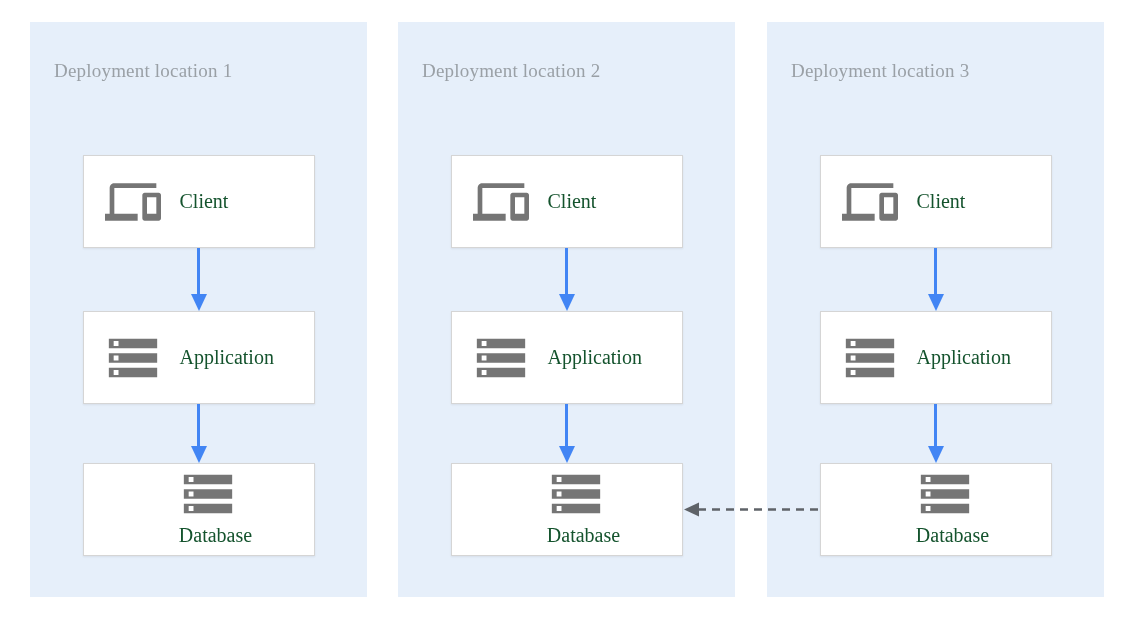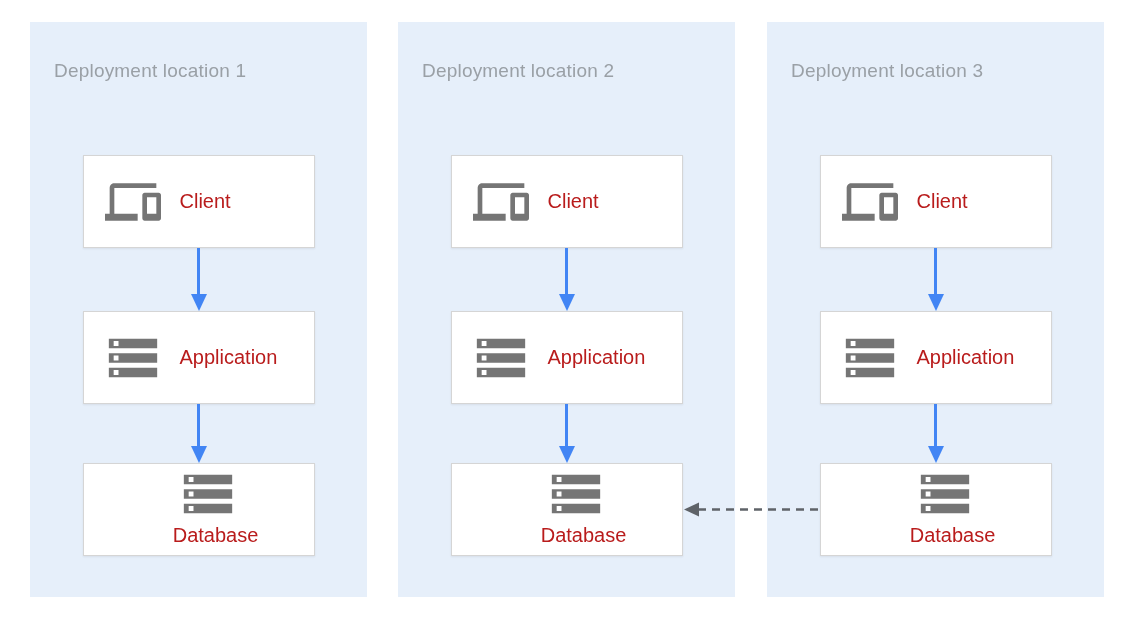--- a/index.html
+++ b/index.html
@@ -1,20 +1,20 @@
 <!DOCTYPE html>
 <html><head>
 <meta charset="utf-8">
 <style>
   html,body{margin:0;padding:0;background:#ffffff;}
   .canvas{
     position:relative;
     width:1134px;height:628px;
     background:#ffffff;
-    font-family:Liberation Sans, sans-serif;
+    font-family:Liberation Serif, serif;
     overflow:hidden;
   }
   .panel{
     position:absolute;
     top:22px;height:575px;width:337px;
     background:#E6EFFA;
   }
   .panel-1{left:30px;}
   .panel-2{left:398px;text-align:center;}
   .panel-3{left:767px;}
@@ -42,21 +42,21 @@
   .node-database{top:441px;flex-direction:column;}
   .icon-slot{
     width:62px;height:60px;
     display:flex;align-items:center;justify-content:center;
     flex:0 0 auto;
   }
   .icon-slot svg{display:block;}
   .node-label{
     margin-left:16px;
     font-size:20px;
-    color:#b91c1c;
+    color:#14532d;
     white-space:nowrap;
   }
   .varrow{
     position:absolute;
     left:50%;transform:translateX(-50%);
     width:18px;
     display:flex;flex-direction:column;align-items:center;
   }
   .varrow-1{top:226px;height:63px;}
   .varrow-2{top:382px;height:59px;}

